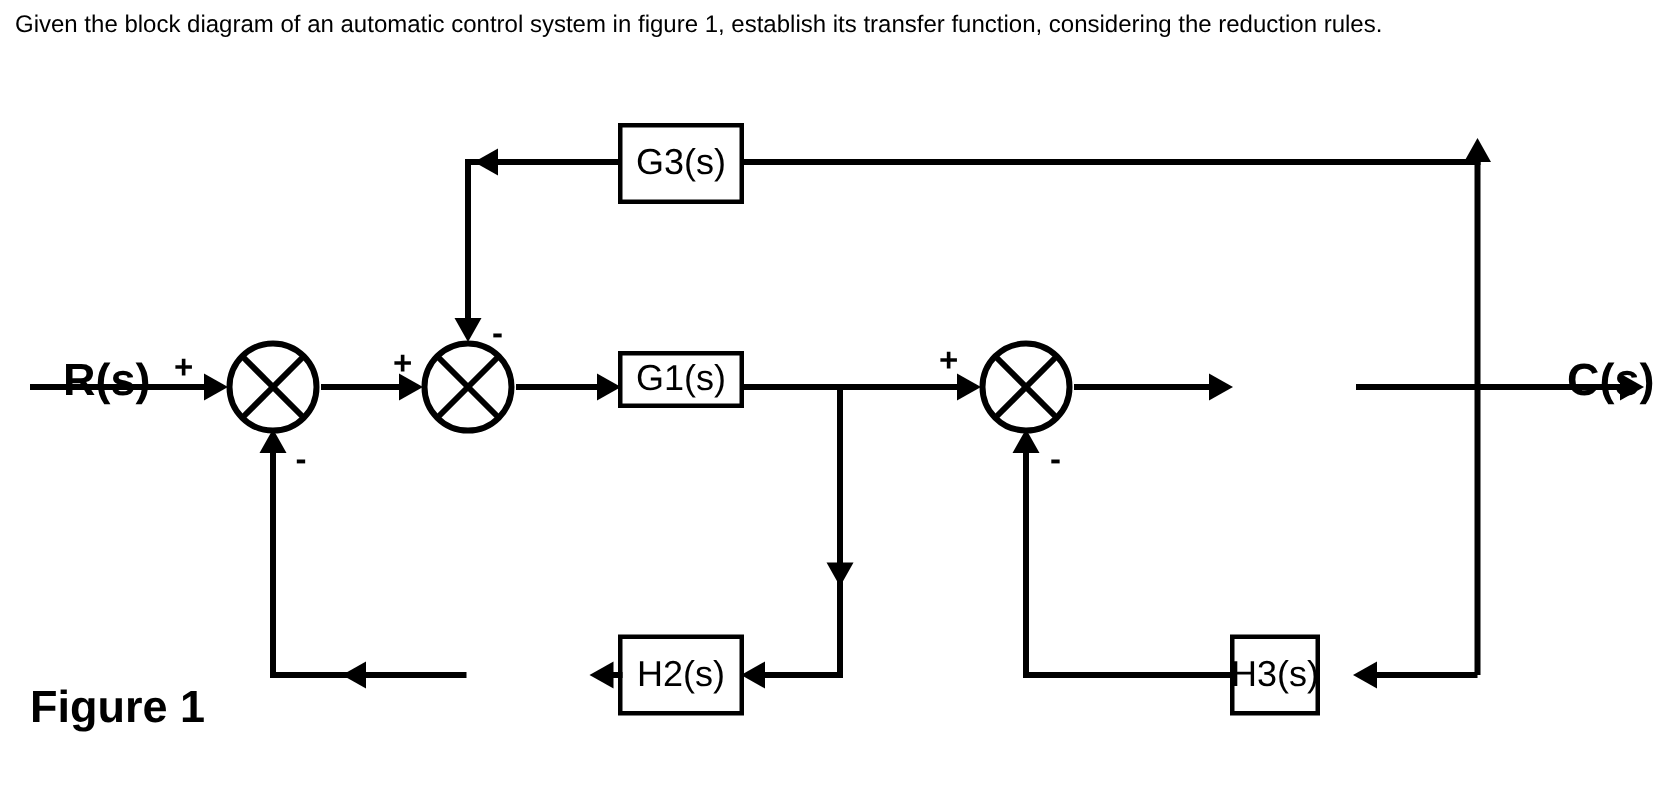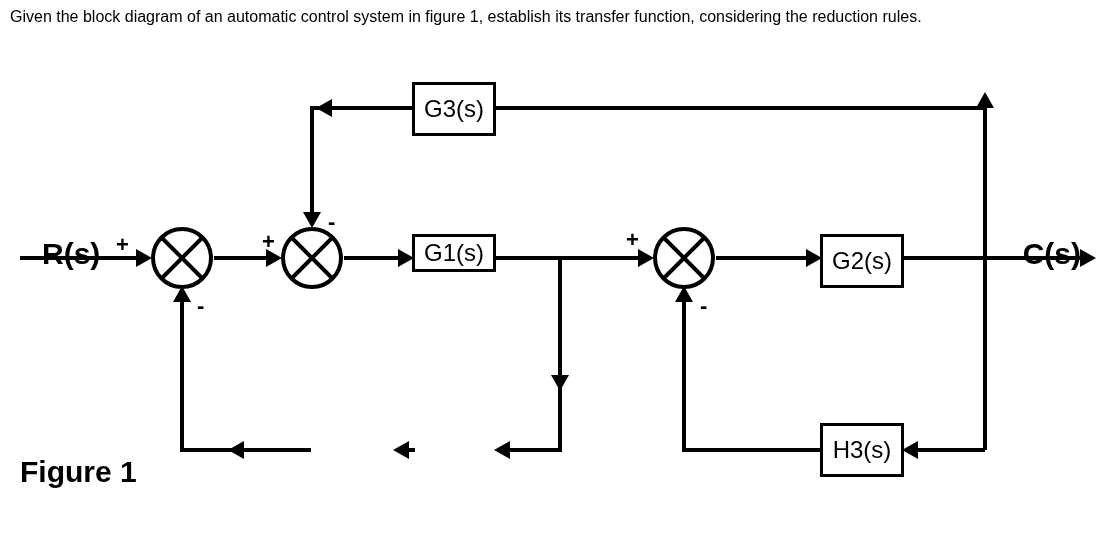--- a/index.html
+++ b/index.html
@@ -93,21 +93,21 @@
   }
 </style>
 </head>
 <body>
 
 <div class="problem-text">Given the block diagram of an automatic control system in figure 1, establish its transfer function, considering the reduction rules.</div>
 
 <div class="stage">
 
   <div class="port" style="left:42px; top:237px;">R(s)</div>
-  <div class="port" style="right:37px; top:237px;">C(s)</div>
+  <div class="port" style="right:15px; top:237px;">C(s)</div>
   <div class="caption" style="left:20px; top:455px;">Figure 1</div>
 
   <div class="sumX" style="left:150px; top:226px;">
     <svg viewBox="0 0 64 64">
         <circle cx="32" cy="32" r="29" fill="#fff" stroke="#000" stroke-width="4"></circle>
         <line x1="12" y1="12" x2="52" y2="52" stroke="#000" stroke-width="4"></line>
         <line x1="52" y1="12" x2="12" y2="52" stroke="#000" stroke-width="4"></line>
       </svg>
   </div>
   <div class="sign" style="left:116px; top:234px;">+</div>
@@ -128,22 +128,22 @@
         <circle cx="32" cy="32" r="29" fill="#fff" stroke="#000" stroke-width="4"></circle>
         <line x1="12" y1="12" x2="52" y2="52" stroke="#000" stroke-width="4"></line>
         <line x1="52" y1="12" x2="12" y2="52" stroke="#000" stroke-width="4"></line>
       </svg>
   </div>
   <div class="sign" style="left:626px; top:229px;">+</div>
   <div class="sign" style="left:700px; top:295px;">-</div>
 
   <div class="block" style="left:412px; top:82px;  width:84px; height:54px;">G3(s)</div>
   <div class="block" style="left:412px; top:234px; width:84px; height:38px;">G1(s)</div>
-  <div class="block" style="left:820px; top:234px; width:84px; height:54px;">G2(s)</div>
-  <div class="block" style="left:820px; top:423px; width:84px; height:54px;">H3(s)</div>
+  <div class="block" style="left:412px; top:423px; width:84px; height:54px;">H2(s)</div>
+  <div class="block" style="left:820px; top:423px; width:60px; height:54px;">H3(s)</div>
 
   <div class="wire" style="left:20px; top:256px; width:120px; height:4px;"></div>
   <div class="arrow right" style="left:136px; top:249px;"></div>
 
   <div class="wire" style="left:214px; top:256px; width:56px; height:4px;"></div>
   <div class="arrow right" style="left:266px; top:249px;"></div>
 
   <div class="wire" style="left:344px; top:256px; width:58px; height:4px;"></div>
   <div class="arrow right" style="left:398px; top:249px;"></div>
 

